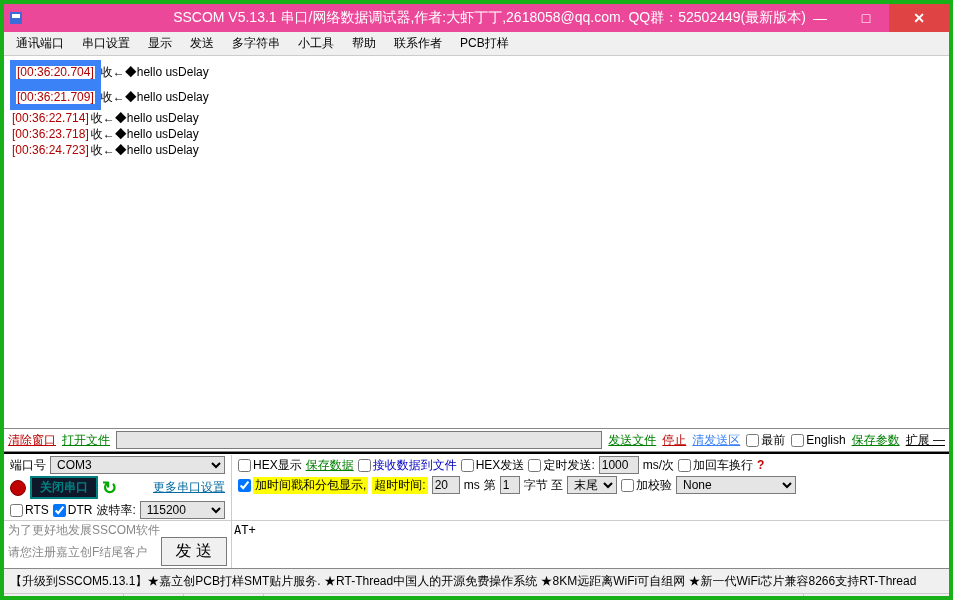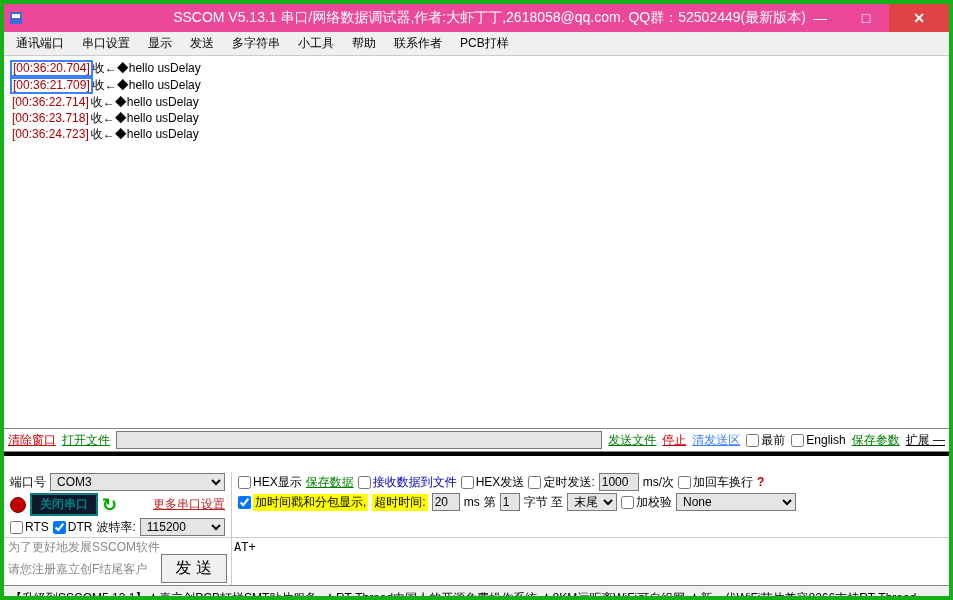--- a/index.html
+++ b/index.html
@@ -7,30 +7,30 @@
 .titlebar{height:28px;background:#ec4899;color:#fff;display:flex;align-items:center;padding-left:4px;position:relative}
 .titlebar .ticon{width:16px;height:16px;margin-right:6px;display:inline-block}
 .titlebar .ttxt{flex:1;text-align:center;font-size:14px}
 .winbtns{display:flex;position:absolute;right:0;top:0;height:100%}
 .winbtn{width:46px;height:100%;display:flex;align-items:center;justify-content:center;color:#fff;font-size:14px}
 .winbtn.close{background:#e04343;width:60px;font-weight:bold}
 .menubar{height:24px;background:#f0f0f0;border-bottom:1px solid #ccc;display:flex;align-items:center;padding:0 4px;gap:2px}
 .menuitem{padding:2px 8px}
 .console{height:372px;background:#fff;font-family:"NSimSun",SimSun,monospace;font-size:13px;padding:4px 6px;overflow:auto;line-height:16px}
 .logline{white-space:pre}
-.ts{color:#b00000;border:2px solid #3b82f6;padding:0 1px;display:inline-block;line-height:13px}
+.ts{color:#b00000;border:6px solid #3b82f6;padding:0 1px;display:inline-block;line-height:13px}
 .ts.plain{border:1px solid transparent}
 .toolbar{height:24px;border-top:1px solid #888;border-bottom:1px solid #888;display:flex;align-items:center;padding:0 4px;gap:6px}
 .btnlnk{color:#008000;text-decoration:underline;cursor:pointer}
 .btnlnk.red{color:#c00000}
 .btnlnk.blue{color:#3b82f6}
 input[type=text].fileinput{flex:1;min-width:0;border:1px solid #7a7a7a;height:18px;padding:0 2px}
 .chk{display:flex;align-items:center;gap:2px}
 .row{display:flex;align-items:center;gap:4px;padding:1px 6px}
-.panel{border-top:4px solid #000000;padding-top:16px}
+.panel{border-top:2px solid #000000;padding-top:1px}
 select,input[type=text]{border:1px solid #7a7a7a;height:18px;font-size:12px;padding:0 2px;background:#e5e5e5}
 .yellow{background:#ffff00;padding:0 2px}
 .circ{width:16px;height:16px;border-radius:50%;background:#c00000;border:1px solid #800000;display:inline-block}
 .greenarrow{color:#0a0;font-size:18px;font-weight:bold}
 .btn{border:1px solid #7a7a7a;background:#f0f0f0;padding:1px 8px;cursor:pointer}
 .btn.teal{color:#008080;border:2px solid #008080;background:#0f172a;font-weight:bold}
 .sendarea{display:flex;border-top:1px solid #ccc}
 .sendleft{width:228px;border-right:1px solid #ccc;padding:2px 4px}
 .sendright{flex:1}
 .sendright textarea{width:100%;height:38px;border:none;resize:none;font-family:monospace;font-size:12px;padding:2px}
@@ -104,21 +104,21 @@
   <div class="lowleft">
     <div class="row">
       <span>端口号</span>
       <select style="flex:1"><option>COM3</option></select>
     </div>
     <div class="row">
       <span class="circ"></span>
       <button class="btn teal">关闭串口</button>
       <span class="greenarrow">↻</span>
       <span style="flex:1"></span>
-      <span class="btnlnk" style="color:#b91c1c;text-decoration:underline">更多串口设置</span>
+      <span class="btnlnk" style="color:#0369a1;text-decoration:underline">更多串口设置</span>
     </div>
     <div class="row">
       <label class="chk">
           <input type="checkbox" style="">
           <span>RTS</span>
         </label>
       <label class="chk">
           <input type="checkbox" checked="" style="">
           <span>DTR</span>
         </label>

